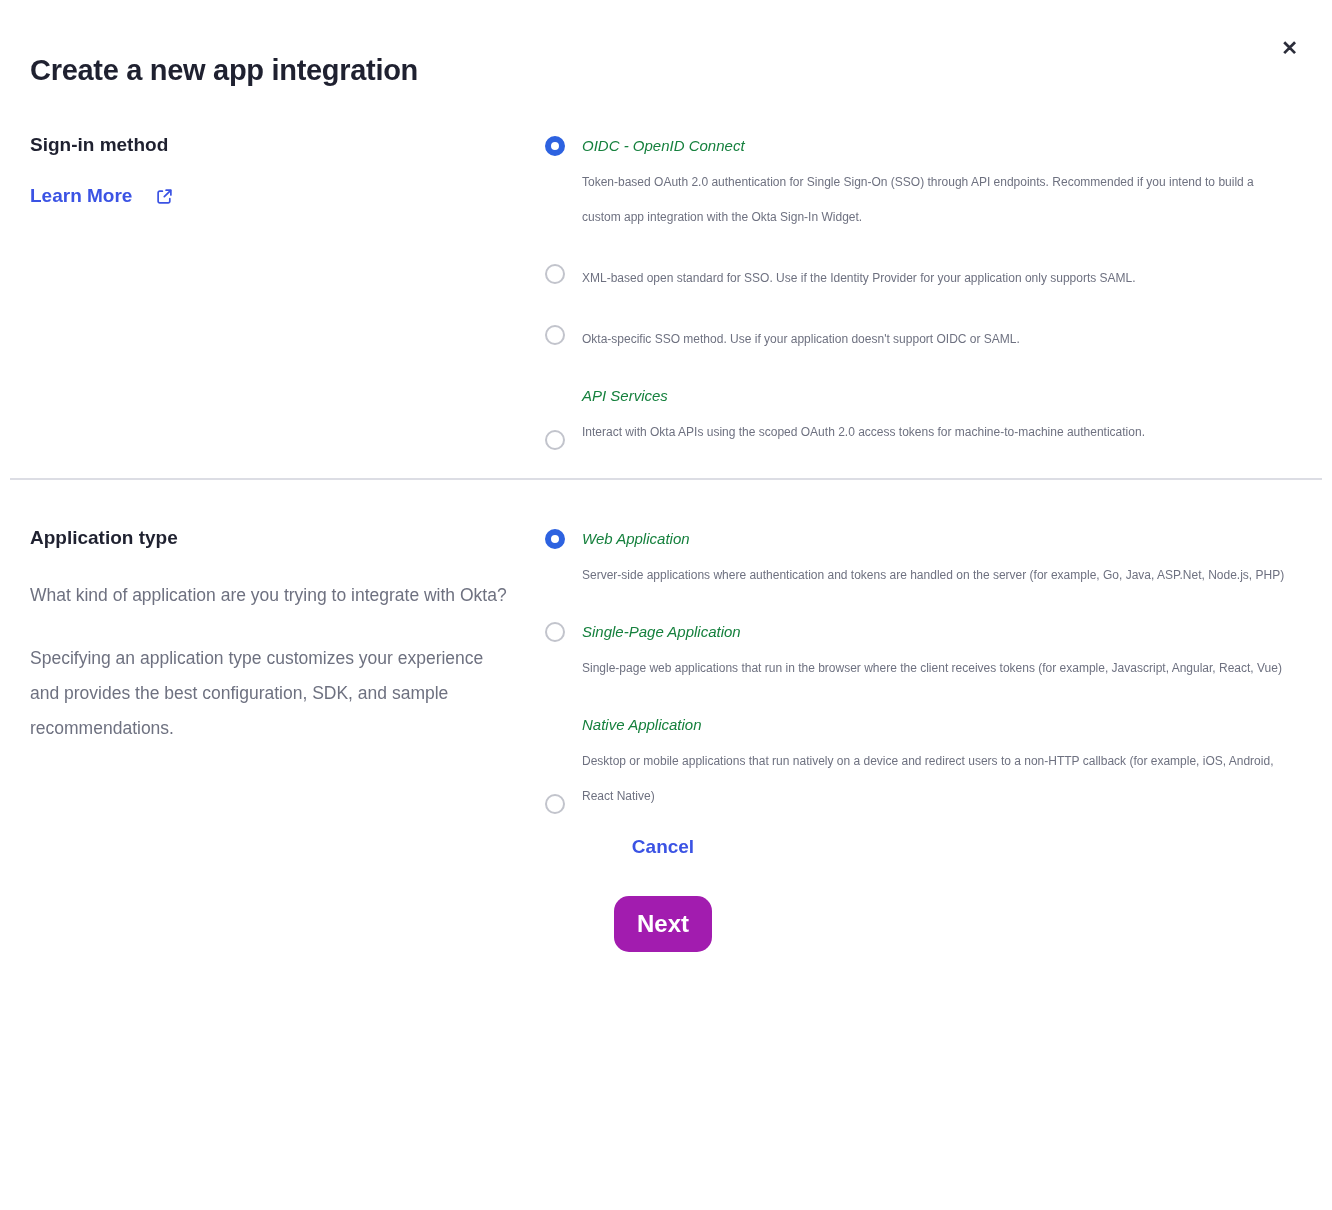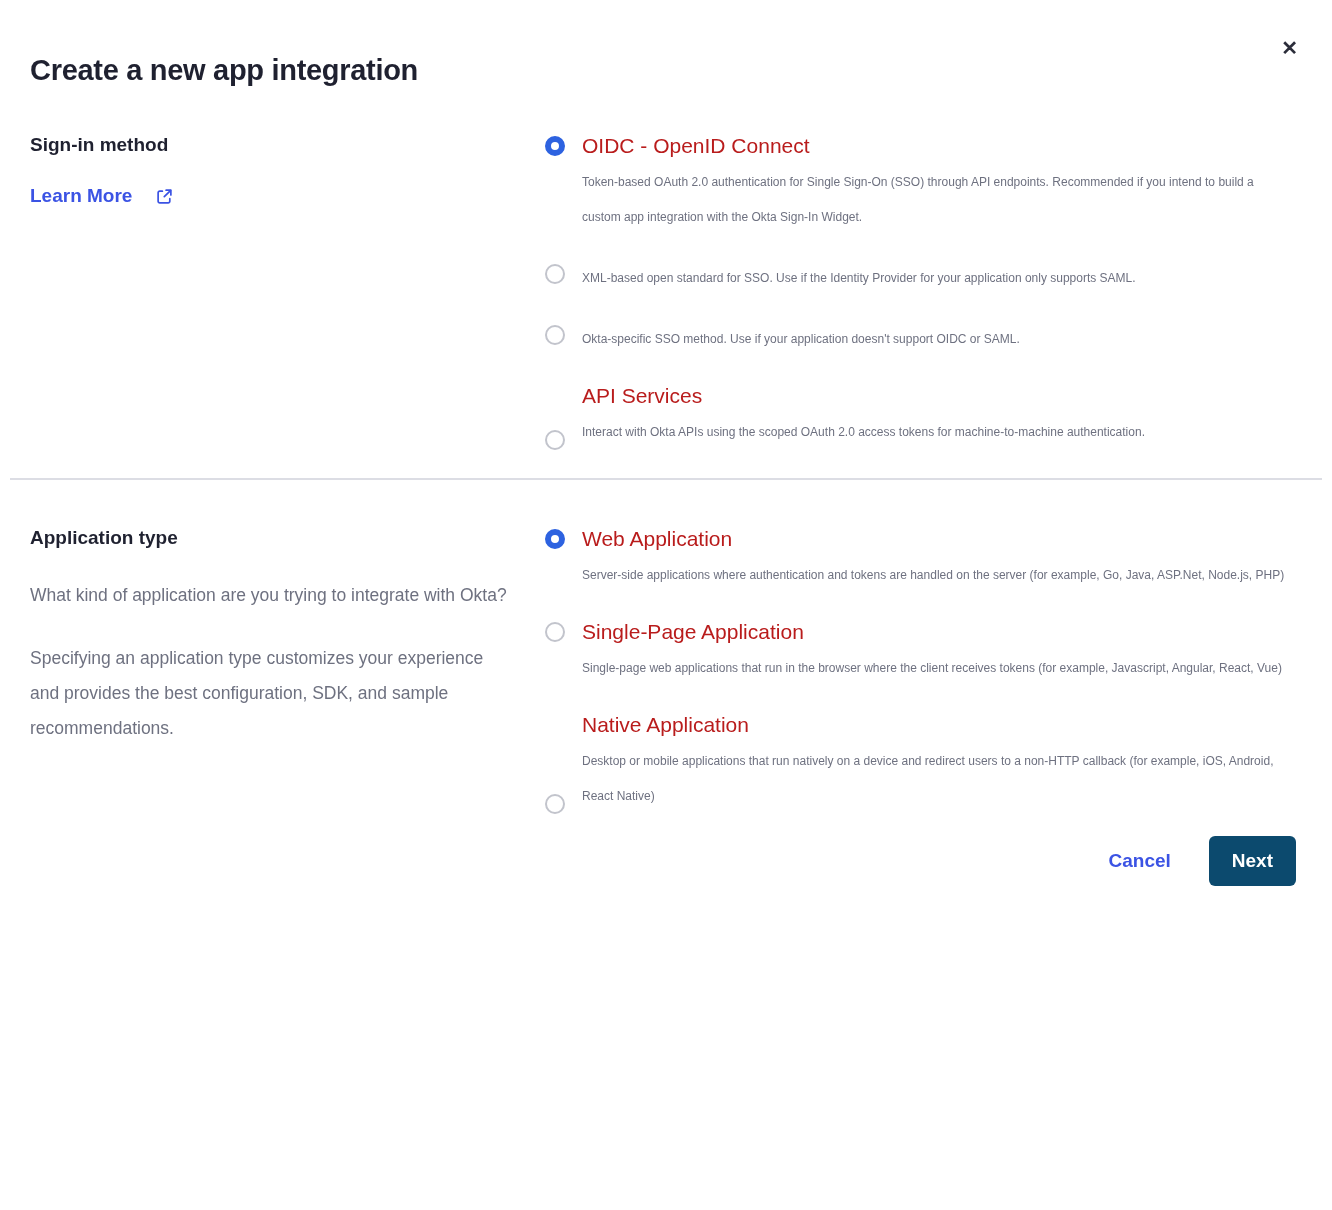--- a/index.html
+++ b/index.html
@@ -41,43 +41,43 @@
   }
   .option { display:flex; gap:17px; margin-bottom:26px; }
   .option:last-child { margin-bottom:0;align-items:flex-end; }
   .radio {
     width:20px; height:20px; border-radius:50%;
     box-sizing:border-box; border:2px solid #c2c4cc; background:#ffffff;
     flex-shrink:0; margin-top:3px; cursor:pointer;
   }
   .radio.selected { border:6px solid #2d62e0; }
   .option-label {
-    font-size:21px; font-weight:500; color:#b91c1c;
-    line-height:26px; margin-bottom:6px; cursor:pointer;
+    font-size:15px; font-weight:500; color:#15803d;
+    line-height:26px; margin-bottom:6px; cursor:pointer;font-style:italic;
   }
   .option-desc {
     font-size:12px; color:#6e7180; line-height:35px; max-width:712px;
   }
   hr.divider {
     border:none; border-top:2px solid #dcdde4;
     margin:28px -26px 0 -20px;
   }
   .footer {
     display:flex; justify-content:flex-end; align-items:center;
-    gap:38px; margin-top:22px;
+    gap:38px; margin-top:22px;flex-direction:column;
   }
   .cancel-link {
     font-size:19px; font-weight:700; color:#3b53e4;
     text-decoration:none; cursor:pointer;
   }
   .next-btn {
-    background:#0c4a6e; color:#ffffff; border:none;
+    background:#a21caf; color:#ffffff; border:none;
     font-family:"Liberation Sans", sans-serif;
-    font-size:19px; font-weight:700;
-    padding:14px 23px; border-radius:6px; cursor:pointer;
+    font-size:24px; font-weight:700;
+    padding:14px 23px; border-radius:15px; cursor:pointer;
   }
 </style>
 </head>
 <body>
 
 <div class="dialog">
 
   <button class="close-btn" aria-label="Close">✕</button>
 
   <h1 class="dialog-title">Create a new app integration</h1>

